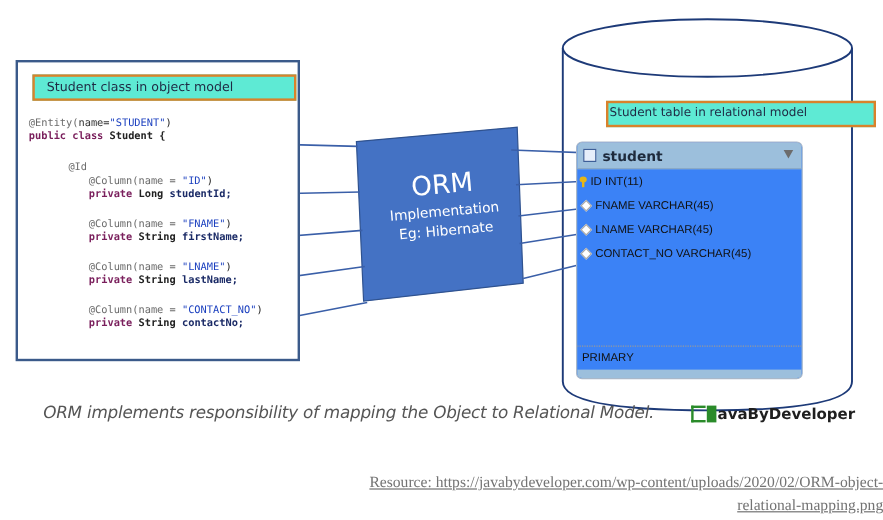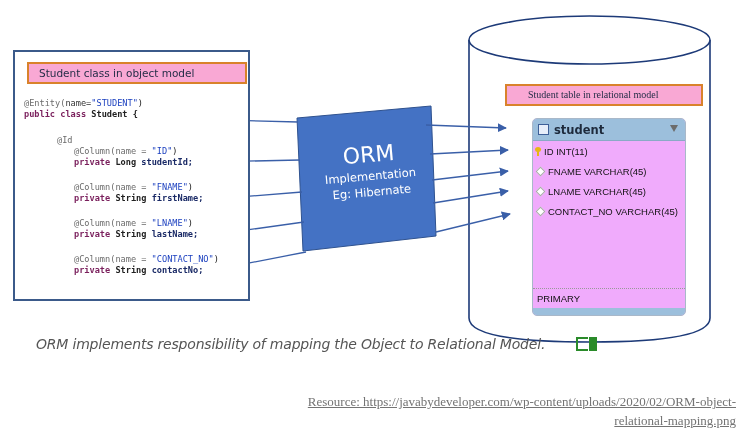--- a/index.html
+++ b/index.html
@@ -1,37 +1,37 @@
 <!DOCTYPE html>
 <html><head>
 <meta charset="utf-8">
 <style>
   html, body { margin: 0; padding: 0; background: #ffffff; }
   body { width: 736px; height: 433px; position: relative; overflow: hidden; font-family: "DejaVu Sans", sans-serif; }
 
   .code-panel { position: absolute; left: 13px; top: 50px; width: 237px; height: 251px; border: 2px solid #3b5a8a; background: #fff; box-sizing: border-box; }
-  .label-box { position: absolute; border: 2px solid #d9822b; background: #f9a8d4; box-sizing: border-box; color: #1f2a44; font-family: "DejaVu Sans", sans-serif; font-size: 10.5px; white-space: nowrap; }
+  .label-box { position: absolute; border: 2px solid #d9822b; background: #5eead4; box-sizing: border-box; color: #1f2a44; font-family: "DejaVu Sans", sans-serif; font-size: 10.5px; white-space: nowrap; }
   .obj-label { left: 12px; top: 10px; width: 220px; height: 22px; padding: 3px 0 0 10px; }
 
   .code { position: absolute; font-family: "DejaVu Sans Mono", monospace; font-size: 8.6px; line-height: 11px; white-space: pre; color: #222; }
   .anno { color: #6b6b6b; }
   .kw { color: #7a1f5c; font-weight: bold; }
   .str { color: #1a3fbf; }
   .ident { color: #1a2a66; font-weight: bold; }
   .plain { color: #222; font-weight: bold; margin-top: 24px; }
 
   svg.overlay { position: absolute; left: 0; top: 0; }
 
   .orm-text { position: absolute; left: 300px; top: 142px; width: 140px; text-align: center; color: #ffffff; transform: rotate(-5deg); font-family: "DejaVu Sans", sans-serif; }
   .orm-title { font-size: 22px; line-height: 26px; }
   .orm-sub { font-size: 11.5px; line-height: 16px; }
 
-  .tbl-label { left: 505px; top: 84px; width: 198px; height: 22px; padding: 3px 0 0 21px; font-size: 10px; font-family: Liberation Serif, serif; }
+  .tbl-label { left: 505px; top: 84px; width: 225px; height: 22px; padding: 3px 0 0 1px; font-size: 10px; }
 
-  .tbl { position: absolute; left: 532px; top: 118px; width: 154px; height: 198px; border: 1px solid #a9b8c9; border-radius: 5px; background: #f0abfc; box-sizing: border-box; overflow: hidden; }
+  .tbl { position: absolute; left: 480px; top: 118px; width: 189px; height: 198px; border: 1px solid #a9b8c9; border-radius: 5px; background: #3b82f6; box-sizing: border-box; overflow: hidden; }
   .tbl-head { height: 21px; background: #9cbfdc; border-bottom: 1px solid #8aa9c6; display: flex; align-items: center; padding-left: 5px; position: relative; }
   .tbl-icon { width: 11px; height: 11px; border: 1px solid #3d5f98; background: #e7eefa; box-sizing: border-box; margin-right: 5px; }
   .tbl-name { font-size: 11.5px; font-weight: bold; color: #1e2a3c; }
   .tri { position: absolute; right: 7px; top: 6px; width: 0; height: 0; border-left: 4px solid transparent; border-right: 4px solid transparent; border-top: 7px solid #6c6c6c; }
   .col-row { height: 20px; display: flex; align-items: center; font-family: "Liberation Sans", sans-serif; font-size: 9.5px; color: #111; padding-left: 2px; }
   .key { width: 6px; height: 9px; margin-right: 3px; position: relative; }
   .key::before { content: ""; position: absolute; left: 0; top: 0; width: 6px; height: 5px; border-radius: 50%; background: #e7b616; }
   .key::after { content: ""; position: absolute; left: 2px; top: 4px; width: 2px; height: 5px; background: #e7b616; }
   .diamond { width: 5px; height: 5px; border: 1px solid #a9a9a9; transform: rotate(45deg); margin: 0 4px 0 2px; background: #fff; }
   .col-space { height: 67px; }
@@ -137,18 +137,19 @@
     <span>PRIMARY</span>
   </div>
   <div class="tbl-foot"></div>
 </div>
 
 <div class="caption">ORM implements responsibility of mapping the Object to Relational Model.</div>
 
 <div class="brand">
   <span class="brand-mark"></span>
   <span class="brand-mark2"></span>
+  <span class="brand-text">avaByDeveloper</span>
 </div>
 
 <div class="resource">
   <div>Resource: https://javabydeveloper.com/wp-content/uploads/2020/02/ORM-object-</div>
   <div>relational-mapping.png</div>
 </div>
 
 </body></html>

